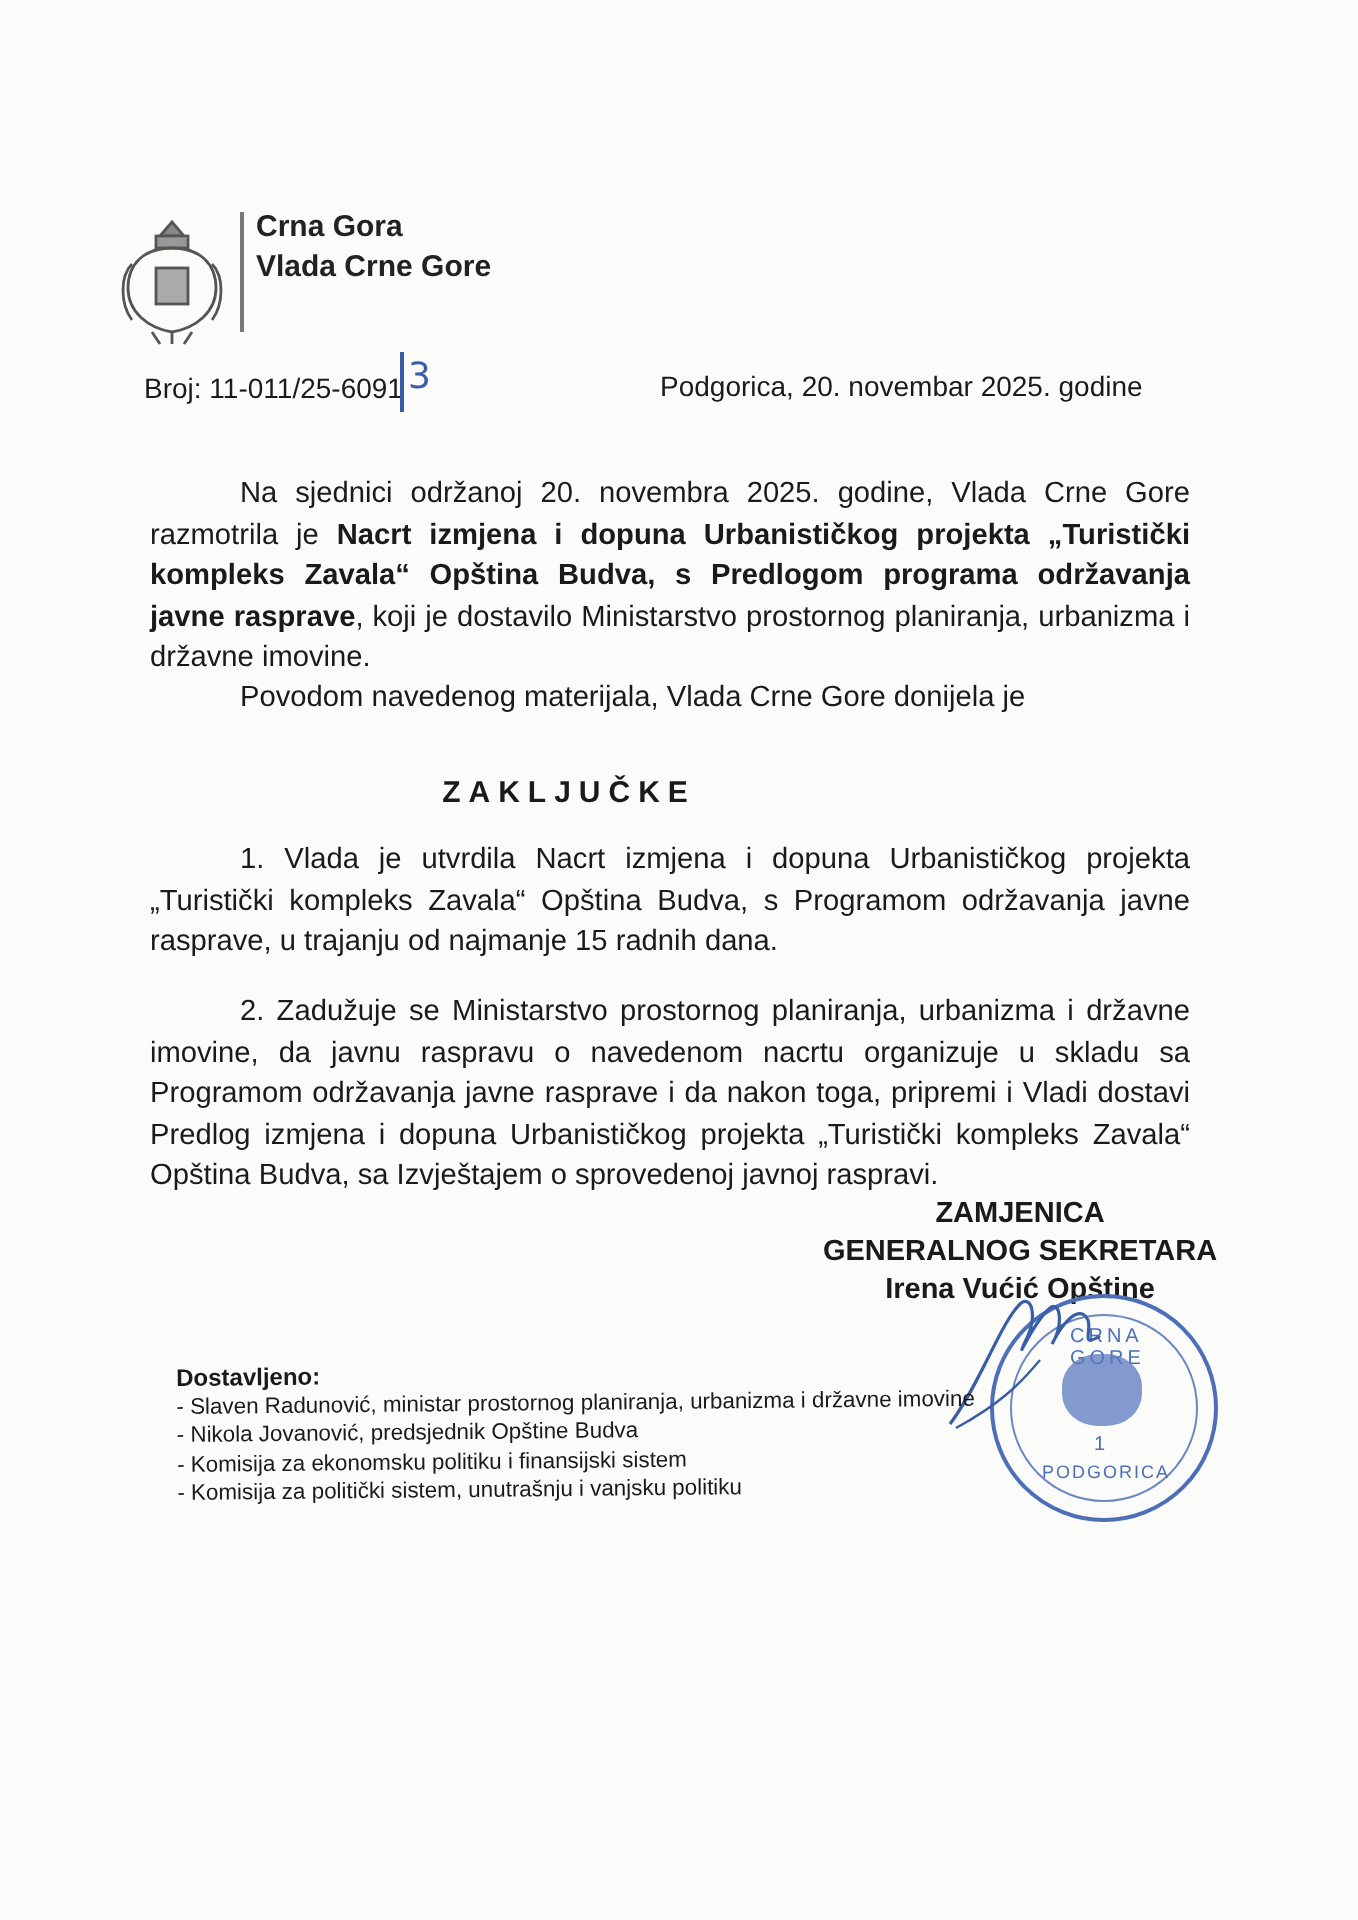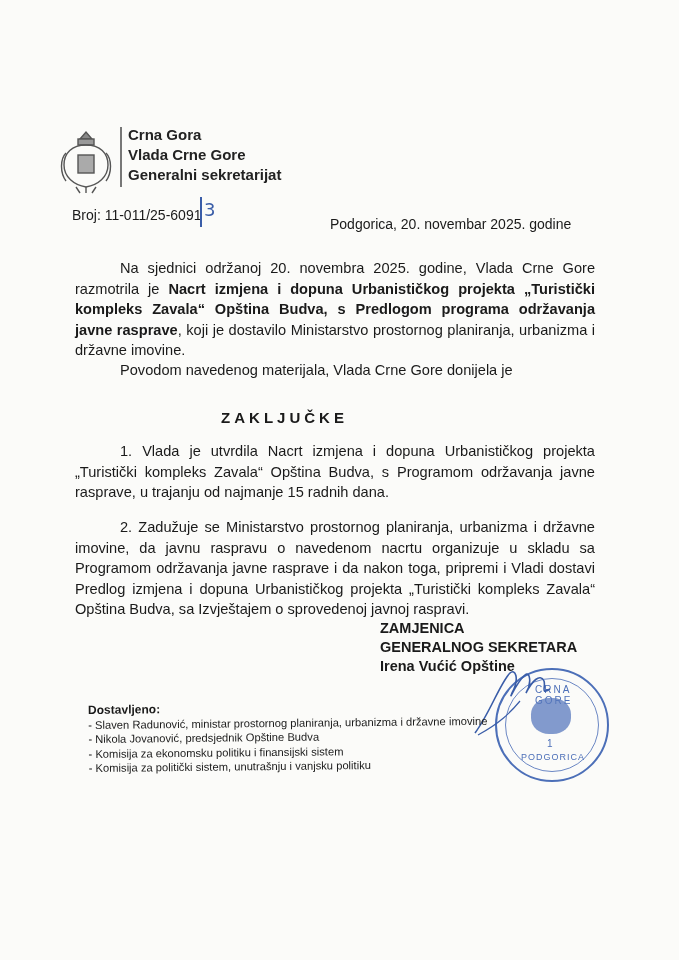--- a/index.html
+++ b/index.html
@@ -1,37 +1,37 @@
 <!DOCTYPE html>
 <html><head>
 <meta charset="utf-8">
 <style>
   html, body { margin:0; padding:0; }
   body {
     width:679px; height:960px; background:#fbfbf9; position:relative; overflow:hidden;
     font-family:"Liberation Sans", sans-serif; color:#1a1a1a;
   }
-  .page { position:absolute; inset:0;margin-top:21px; }
+  .page { position:absolute; inset:0; }
   .crest { position:absolute; left:58px; top:108px; width:56px; height:66px; }
   .header-rule { position:absolute; left:120px; top:106px; width:2px; height:60px; background:#777; }
   .header-lines { position:absolute; left:128px; top:104px; font-size:15px; line-height:20px; font-weight:bold; color:#222; }
   .header-lines div { font-weight:bold; }
   .broj { position:absolute; left:72px; top:186px; font-size:14px; }
   .handmark { position:absolute; left:204px; top:178px; font-size:18px; color:#3a5da8; font-family:"DejaVu Sans", sans-serif; }
   .handmark::before { content:""; position:absolute; left:-4px; top:-2px; width:1.5px; height:30px; background:#3a5da8; }
-  .date { position:absolute; left:330px; top:195px; font-size:14px; }
+  .date { position:absolute; left:330px; top:185px; font-size:14px; }
   .body-text { position:absolute; left:75px; width:520px; font-size:14.6px; line-height:20.5px; text-align:justify; }
   .indent { text-indent:45px; }
   .p1 { top:237px; }
   .p2 { top:339px; }
   .heading { position:absolute; left:0; width:569px; top:388px; text-align:center; font-size:15px; font-weight:bold; letter-spacing:4px; }
   .c1 { top:420px; }
   .c2 { top:496px; }
   b { font-weight:bold; }
-  .sig { position:absolute; left:380px; top:598px; width:260px; font-size:14.5px; line-height:19px; font-weight:bold; }
+  .sig { position:absolute; left:380px; top:598px; width:260px; text-align:center; font-size:14.5px; line-height:19px; font-weight:bold; }
   .stamp { position:absolute; left:495px; top:647px; width:110px; height:110px; border:2px solid #4c6fb8; border-radius:50%; color:#4c6fb8; }
   .stamp .inner { position:absolute; left:8px; top:8px; right:8px; bottom:8px; border:1px solid #6b87c4; border-radius:50%; }
   .stamp .emblem { position:absolute; left:34px; top:28px; width:40px; height:36px; border-radius:45%; background:#5a79be; opacity:.75; }
   .stamp .t1 { position:absolute; left:38px; top:14px; font-size:10px; letter-spacing:2px; }
   .stamp .t2 { position:absolute; left:50px; top:68px; font-size:10px; }
   .stamp .t3 { position:absolute; left:24px; top:82px; font-size:9px; letter-spacing:1px; }
   .signature { position:absolute; left:470px; top:632px; width:90px; height:90px; }
   .distrib { position:absolute; left:88px; top:682px; font-size:11.2px; line-height:14.5px; transform:rotate(-0.6deg); transform-origin:left top; }
   .distrib .title { font-weight:bold; font-size:12px; }
 </style>
@@ -48,21 +48,20 @@
       <path d="M8 24 C2 30 2 44 8 52"></path>
       <path d="M48 24 C54 30 54 44 48 52"></path>
       <rect x="20" y="26" width="16" height="18" fill="#aaa"></rect>
       <path d="M18 58 L22 64 M38 58 L34 64 M28 58 L28 64"></path>
     </g>
   </svg>
   <div class="header-rule"></div>
   <div class="header-lines">
     <div>Crna Gora</div>
     <div>Vlada Crne Gore</div>
-    <div>Generalni sekretarijat</div>
   </div>
 
   <div class="broj">Broj: 11-011/25-6091</div>
   <div class="handmark">3</div>
   <div class="date">Podgorica, 20. novembar 2025. godine</div>
 
   <div class="body-text p1 indent"><span>Na sjednici održanoj 20. novembra 2025. godine, Vlada Crne Gore razmotrila je </span><b>Nacrt izmjena i dopuna Urbanističkog projekta „Turistički kompleks Zavala“ Opština Budva, s Predlogom programa održavanja javne rasprave</b><span>, koji je dostavilo Ministarstvo prostornog planiranja, urbanizma i državne imovine.</span></div>
   <div class="body-text p2 indent">Povodom navedenog materijala, Vlada Crne Gore donijela je</div>
 
   <div class="heading">ZAKLJUČKE</div>

